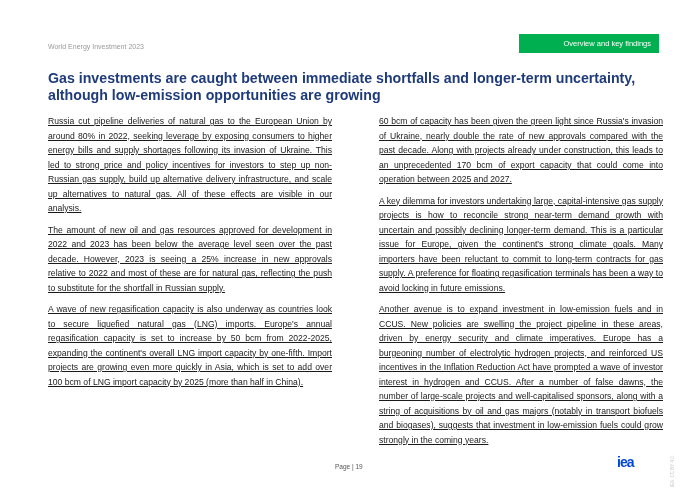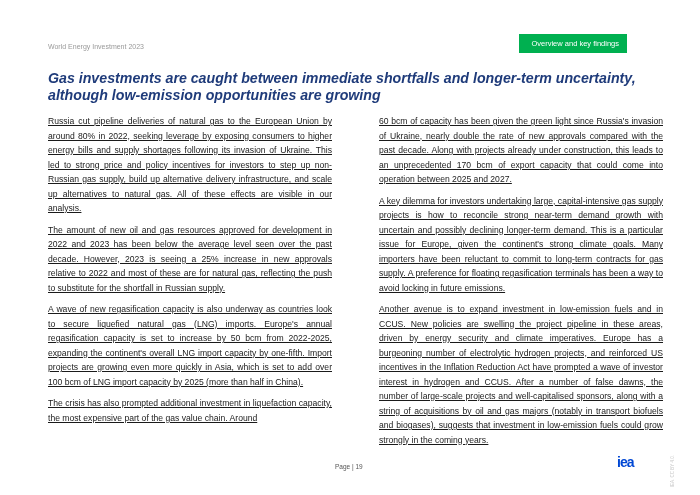--- a/index.html
+++ b/index.html
@@ -1,40 +1,39 @@
 <!DOCTYPE html>
 <html><head>
 <meta charset="utf-8">
 <style>
   html, body { margin: 0; padding: 0; background: #ffffff; }
   body { width: 700px; height: 495px; position: relative; overflow: hidden; font-family: "Liberation Sans", sans-serif; }
   .header-left { position: absolute; left: 48px; top: 43px; font-size: 7px; color: #9a9a9a; }
-  .section-tab { position: absolute; left: 519px; top: 34px; width: 108px; height: 19px; background: #00b050; color: #ffffff; font-size: 7.5px; text-align: right; box-sizing: border-box; padding-right: 8px; line-height: 19px; }
-  .title { position: absolute; left: 48px; top: 70px; width: 620px; font-size: 14.2px; font-weight: bold; color: #1f3b7a; line-height: 17px; font-style: italic; }
+  .section-tab { position: absolute; left: 519px; top: 34px; width: 140px; height: 19px; background: #00b050; color: #ffffff; font-size: 7.5px; text-align: right; box-sizing: border-box; padding-right: 8px; line-height: 19px; }
+  .title { position: absolute; left: 48px; top: 70px; width: 620px; font-size: 14.2px; font-weight: bold; color: #1f3b7a; line-height: 17px; }
   .col { position: absolute; top: 114px; width: 284px; font-size: 8.6px; line-height: 14.5px; color: #1a1a1a; text-align: justify; }
   .col.left { left: 48px; }
   .col.right { left: 365px; margin-left: 14px; }
   .col p { margin: 0 0 7px 0; text-decoration: underline; }
   .page-num { position: absolute; left: 335px; top: 463px; font-size: 6.5px; color: #555; }
   .logo { position: absolute; left: 617px; top: 451px; font-size: 14px; font-weight: bold; color: #0047d4; letter-spacing: -1px; line-height: 22px; }
   .license { position: absolute; left: 670px; top: 455px; font-size: 4.5px; color: #c8c8c8; writing-mode: vertical-rl; transform: rotate(180deg); }
 </style>
 </head>
 <body>
 
 <div class="header-left">World Energy Investment 2023</div>
 <div class="section-tab">Overview and key findings</div>
 
 <h1 class="title" style="margin:0;">Gas investments are caught between immediate shortfalls and longer-term uncertainty, although low-emission opportunities are growing</h1>
 
 <div class="col left">
   <p>Russia cut pipeline deliveries of natural gas to the European Union by around 80% in 2022, seeking leverage by exposing consumers to higher energy bills and supply shortages following its invasion of Ukraine. This led to strong price and policy incentives for investors to step up non-Russian gas supply, build up alternative delivery infrastructure, and scale up alternatives to natural gas. All of these effects are visible in our analysis.</p>
   <p>The amount of new oil and gas resources approved for development in 2022 and 2023 has been below the average level seen over the past decade. However, 2023 is seeing a 25% increase in new approvals relative to 2022 and most of these are for natural gas, reflecting the push to substitute for the shortfall in Russian supply.</p>
   <p>A wave of new regasification capacity is also underway as countries look to secure liquefied natural gas (LNG) imports. Europe's annual regasification capacity is set to increase by 50 bcm from 2022-2025, expanding the continent's overall LNG import capacity by one-fifth. Import projects are growing even more quickly in Asia, which is set to add over 100 bcm of LNG import capacity by 2025 (more than half in China).</p>
-  <p>The crisis has also prompted additional investment in liquefaction capacity, the most expensive part of the gas value chain. Around</p>
 </div>
 
 <div class="col right">
   <p>60 bcm of capacity has been given the green light since Russia's invasion of Ukraine, nearly double the rate of new approvals compared with the past decade. Along with projects already under construction, this leads to an unprecedented 170 bcm of export capacity that could come into operation between 2025 and 2027.</p>
   <p>A key dilemma for investors undertaking large, capital-intensive gas supply projects is how to reconcile strong near-term demand growth with uncertain and possibly declining longer-term demand. This is a particular issue for Europe, given the continent's strong climate goals. Many importers have been reluctant to commit to long-term contracts for gas supply. A preference for floating regasification terminals has been a way to avoid locking in future emissions.</p>
   <p>Another avenue is to expand investment in low-emission fuels and in CCUS. New policies are swelling the project pipeline in these areas, driven by energy security and climate imperatives. Europe has a burgeoning number of electrolytic hydrogen projects, and reinforced US incentives in the Inflation Reduction Act have prompted a wave of investor interest in hydrogen and CCUS. After a number of false dawns, the number of large-scale projects and well-capitalised sponsors, along with a string of acquisitions by oil and gas majors (notably in transport biofuels and biogases), suggests that investment in low-emission fuels could grow strongly in the coming years.</p>
 </div>
 
 <div class="page-num">Page | 19</div>
 <div class="logo">iea</div>

